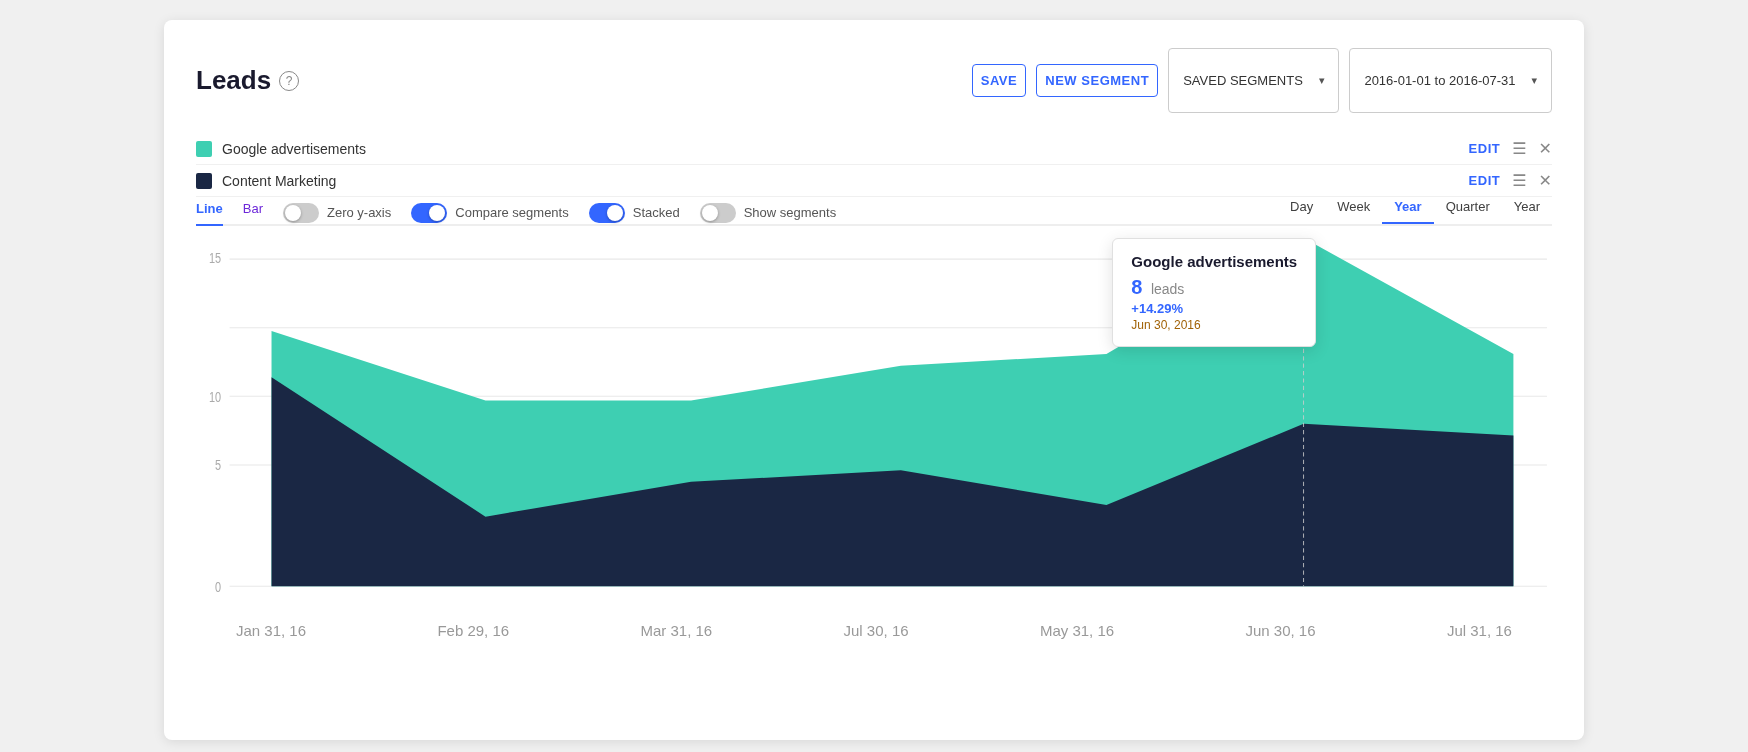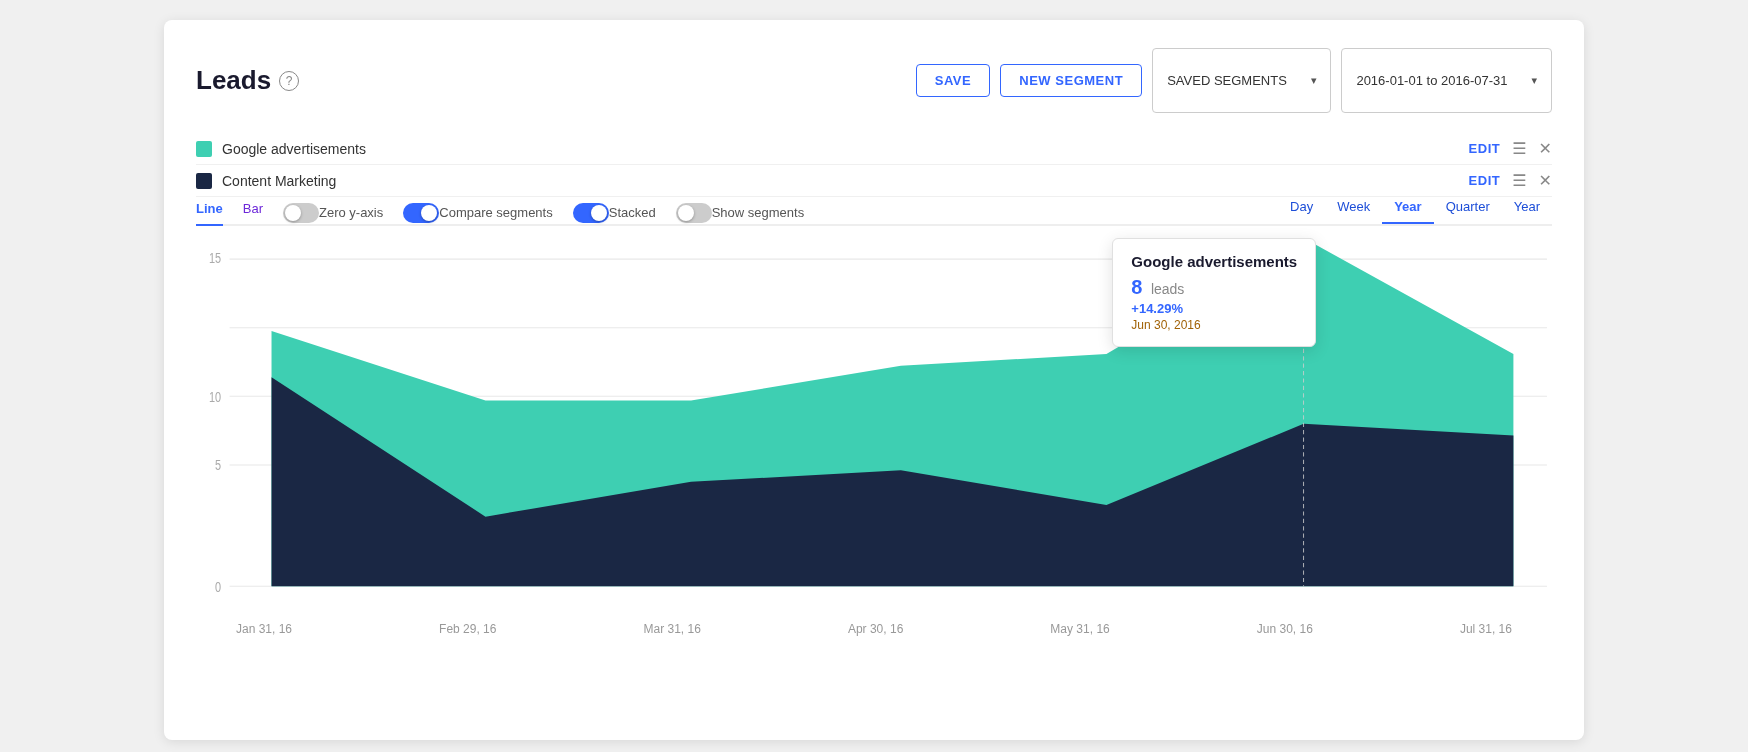--- a/index.html
+++ b/index.html
@@ -54,37 +54,37 @@
       display: flex;
       align-items: center;
       gap: 10px;
     }
     .btn-outline {
       border: 1.5px solid #3366ff;
       background: #fff;
       color: #3366ff;
       font-size: 13px;
       font-weight: 600;
-      padding: 8px 18px;
+      padding: 8px 8px;
       border-radius: 4px;
       cursor: pointer;
       letter-spacing: 0.04em;
     }
     .btn-dropdown {
       border: 1.5px solid #ccc;
       background: #fff;
       color: #333;
       font-size: 13px;
       font-weight: 500;
       padding: 24px 14px;
       border-radius: 4px;
       cursor: pointer;
       display: flex;
       align-items: center;
-      gap: 24px;
+      gap: 16px;
     }
     .chevron-down {
       font-size: 11px;
       color: #555;
     }
     
     .legend-section {
       margin-bottom: 4px;
     }
     .legend-row {
@@ -152,20 +152,21 @@
       position: absolute;
       bottom: -2px;
       left: 0;
       right: 0;
       height: 2px;
       background: #3366ff;
     }
     .toggle-group {
       display: flex;
       align-items: center;
+      gap: 8px;
       font-size: 13px;
       color: #555;
     }
     .toggle-switch {
       width: 36px;
       height: 20px;
       border-radius: 10px;
       position: relative;
       cursor: pointer;
       flex-shrink: 0;
@@ -188,21 +189,21 @@
     .time-selector {
       display: flex;
       align-items: center;
       gap: 0;
       position: absolute;
       right: 0;
       bottom: 0;
     }
     .time-btn {
       font-size: 13px;
-      color: #1d4ed8;
+      color: #404040;
       padding: 0 12px 8px;
       cursor: pointer;
       border-bottom: 2px solid transparent;
     }
     .time-btn.active {
       color: #3366ff;
       font-weight: 600;
       border-bottom: 2px solid #3366ff;
     }
     
@@ -259,21 +260,21 @@
       margin-top: 2px;
     }
     
     .x-labels {
       display: flex;
       justify-content: space-between;
       margin-top: 4px;
       padding: 0 4px;
     }
     .x-label {
-      font-size: 12px;
+      font-size: 15px;
       color: #999;
     }
   </style>
 </head>
 <body>
 
 <div class="card">
 
   <div class="header-row">
     <div class="page-title-area">
@@ -394,19 +395,19 @@
       </div>
       <div class="tooltip-change">+14.29%</div>
       <div class="tooltip-date">Jun 30, 2016</div>
     </div>
   </div>
 
   <div class="x-labels" style="padding: 0 40px;">
     <span class="x-label">Jan 31, 16</span>
     <span class="x-label">Feb 29, 16</span>
     <span class="x-label">Mar 31, 16</span>
-    <span class="x-label">Apr 30, 16</span>
+    <span class="x-label">Jul 30, 16</span>
     <span class="x-label">May 31, 16</span>
     <span class="x-label">Jun 30, 16</span>
     <span class="x-label">Jul 31, 16</span>
   </div>
 
 </div>
 
 </body></html>

